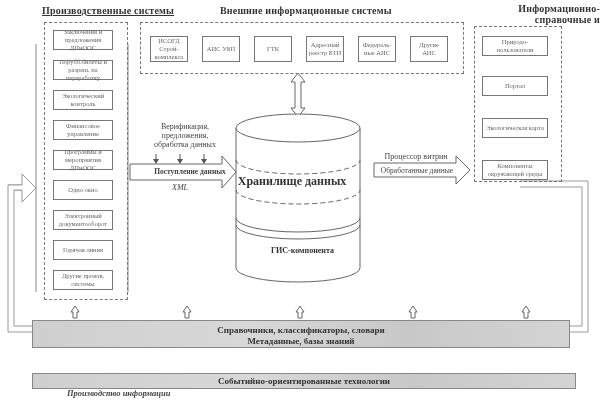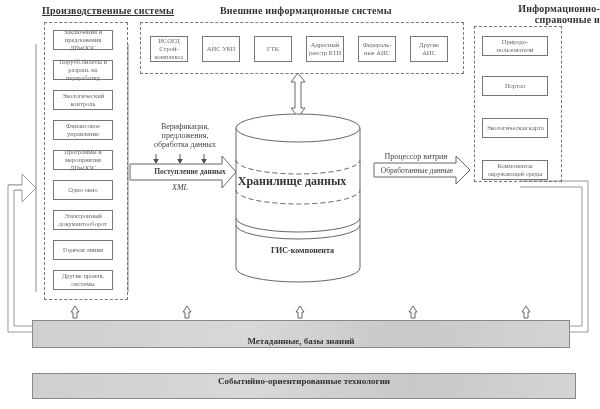--- a/index.html
+++ b/index.html
@@ -114,18 +114,20 @@
 </div>
 <div class="label" style="left:132px;top:167px;width:92px;font-weight:bold;font-size:7.5px;margin-left:12px;">Поступление данных</div>
 <div class="label" style="left:160px;top:183px;width:40px;font-style:italic;">XML</div>
 <div class="label" style="left:374px;top:152px;width:84px;">Процессор витрин</div>
 <div class="label" style="left:375px;top:166px;width:84px;font-weight:normal;font-size:7.5px;">Обработанные данные</div>
 
 <div class="label" style="left:236px;top:177px;width:112px;font-weight:bold;font-size:12px;color:#333;">Хранилище данных</div>
 <div class="label" style="left:236px;top:246px;width:133px;font-weight:bold;font-size:8px;color:#333;">ГИС-компонента</div>
 
 <div class="bar" style="left:32px;top:320px;width:538px;height:28px;">
+  <div class="bar-text" style="top:4px;">Справочники, классификаторы, словари</div>
   <div class="bar-text" style="top:15px;">Метаданные, базы знаний</div>
 </div>
 
-<div class="bar" style="left:32px;top:373px;width:544px;height:26px;">
+<div class="bar" style="left:32px;top:373px;width:544px;height:16px;">
   <div class="bar-text" style="top:2px;">Событийно-ориентированные технологии</div>
+  <div class="bar-italic" style="left:34px;top:14px;">Производство информации</div>
 </div>
 
 </body></html>

